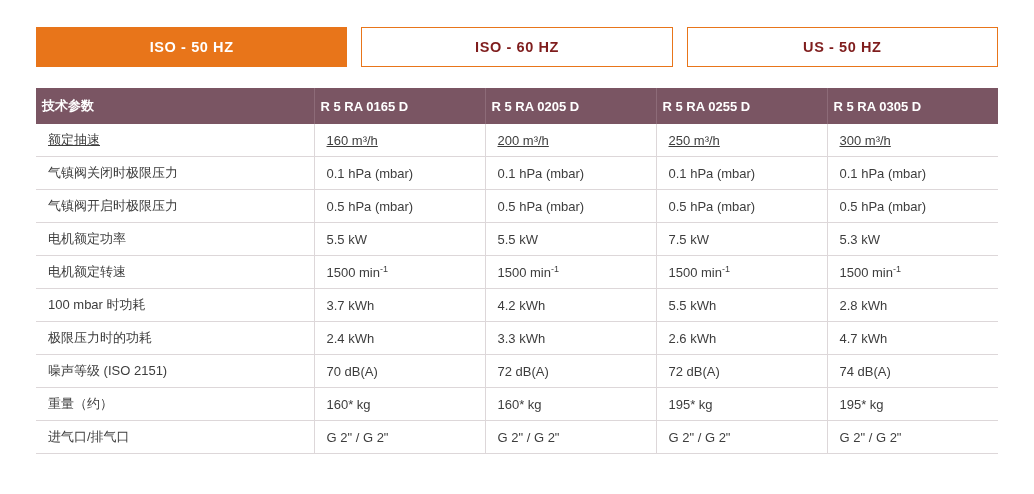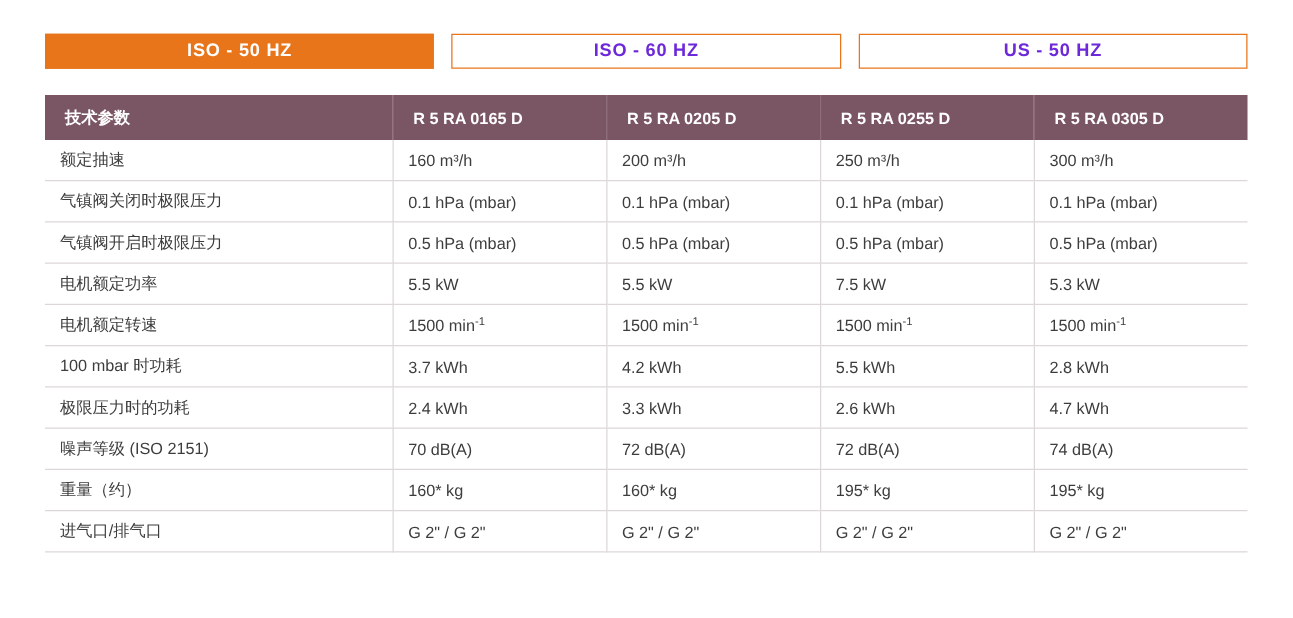--- a/index.html
+++ b/index.html
@@ -23,59 +23,59 @@
   }
 
   
   .tabs {
     display: flex;
     gap: 14px;
     padding-top: 27px;
   }
   .tab {
     flex: 1 1 0;
-    height: 28px;
+    height: 40px;
     box-sizing: border-box;
     display: flex;
     align-items: center;
     justify-content: center;
     font-size: 14.5px;
     font-weight: bold;
     letter-spacing: 0.6px;
     cursor: pointer;
     user-select: none;
   }
   .tab.active {
     background: #E8751A;
     color: #ffffff;
     border: 1px solid #E8751A;
   }
   .tab.inactive {
     background: #ffffff;
-    color: #6d28d9;
+    color: #7f1d1d;
     border: 1px solid #E8751A;
   }
 
   
   .table-wrap {
     margin-top: 21px;
   }
   table.spec {
     border-collapse: collapse;
     width: 962px;
     table-layout: fixed;
     font-size: 13px;
   }
   table.spec thead th {
     background: #7A5563;
     color: #ffffff;
     font-size: 13px;
     font-weight: bold;
     text-align: left;
-    padding: 9px 16px;
+    padding: 9px 6px;
     border-right: 1px solid #8d6b78;
     white-space: nowrap;
   }
   table.spec thead th:last-child {
     border-right: none;
   }
   table.spec tbody td {
     padding: 7px 12px;
     border-bottom: 1px solid #ddd7d9;
     border-right: 1px solid #ddd7d9;
@@ -86,20 +86,21 @@
     overflow: hidden;
   }
   table.spec tbody td:last-child {
     border-right: none;
   }
   table.spec tbody tr td:first-child {
     border-left: none;
   }
   table.spec tbody tr:first-child td {
     border-top: none;
+    text-decoration: underline;
   }
   .col-label { width: 278px; }
   .col-val   { width: 171px; }
 
   sup {
     font-size: 9px;
     vertical-align: super;
     line-height: 0;
   }
 </style>

